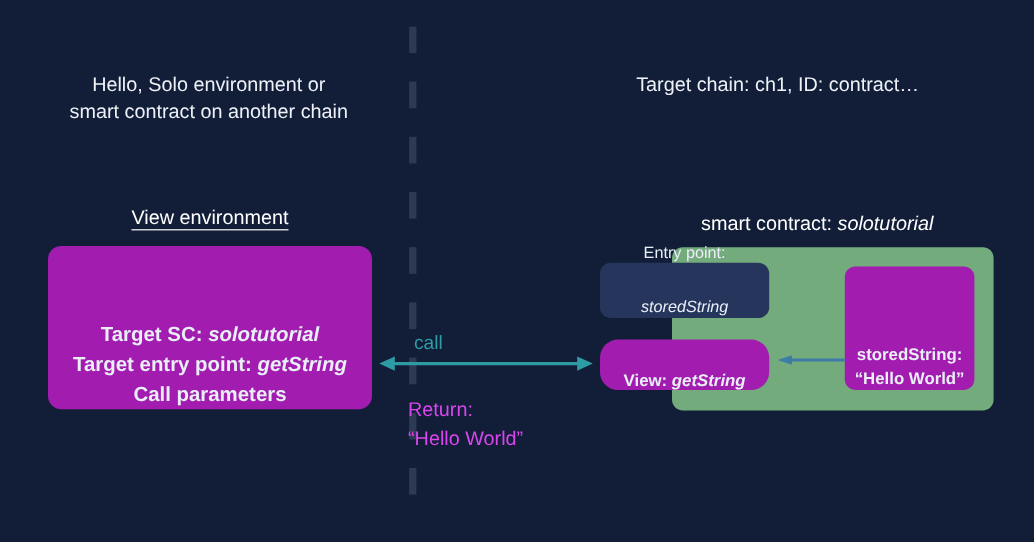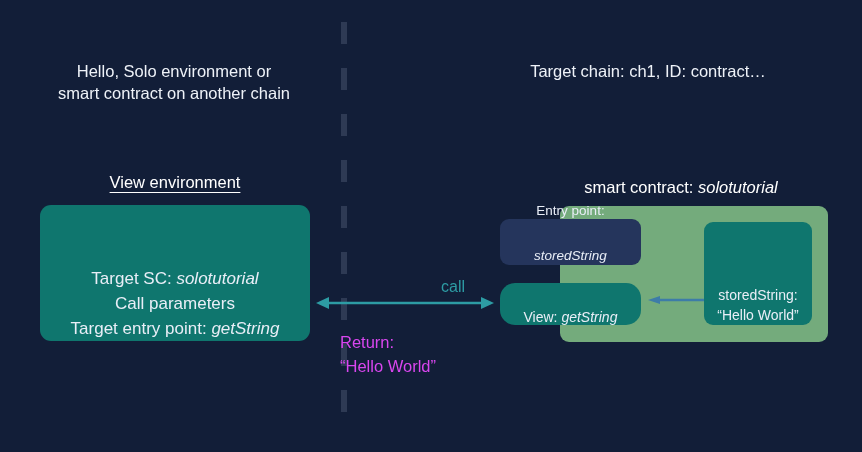--- a/index.html
+++ b/index.html
@@ -65,21 +65,21 @@
   
   .box {
     position: absolute;
     box-sizing: border-box;
     display: flex;
     flex-direction: column;
     align-items: center;
     justify-content: flex-end;
     text-align: center;
   }
-  .blue  { background: #0f766e; }
+  .blue  { background: #a21caf; font-weight: bold; }
   .navy  { background: #25355c; }
 
   #view-params-box {
     left: 40px; top: 205px;
     width: 270px; height: 136px;
     border-radius: 11px;
     font-size: 17px;
     line-height: 25px;
   }
 
@@ -125,21 +125,21 @@
   
   #call-arrow {
     position: absolute;
     left: 316px; top: 295px;
     width: 178px; height: 16px;
   }
   #call-label {
     position: absolute;
     left: 345px; top: 278px;
     width: 120px;
-    text-align: right;
+    text-align: left;
     font-size: 16px;
     color: #2d9ca4;
   }
   #return-label {
     position: absolute;
     left: 340px; top: 330px;
     width: 130px;
     text-align: left;
     font-size: 16.5px;
     line-height: 24px;
@@ -159,25 +159,25 @@
 
   <div id="divider"></div>
 
   <div class="section-title" id="view-params-title">View environment</div>
 
   <div class="box blue" id="view-params-box">
     <div>
       <span>Target SC:</span>
       <span class="ital">solotutorial</span>
     </div>
-    <div>Call parameters</div>
     <div>
       <span>Target entry point:</span>
       <span class="ital">getString</span>
     </div>
+    <div>Call parameters</div>
   </div>
 
   <div id="call-label">call</div>
 
   <svg id="call-arrow" viewBox="0 0 178 16">
     <line x1="10" y1="8" x2="168" y2="8" stroke="#2d9ca4" stroke-width="2.6"></line>
     <polygon points="0,8 13,2 13,14" fill="#2d9ca4"></polygon>
     <polygon points="178,8 165,2 165,14" fill="#2d9ca4"></polygon>
   </svg>
 

